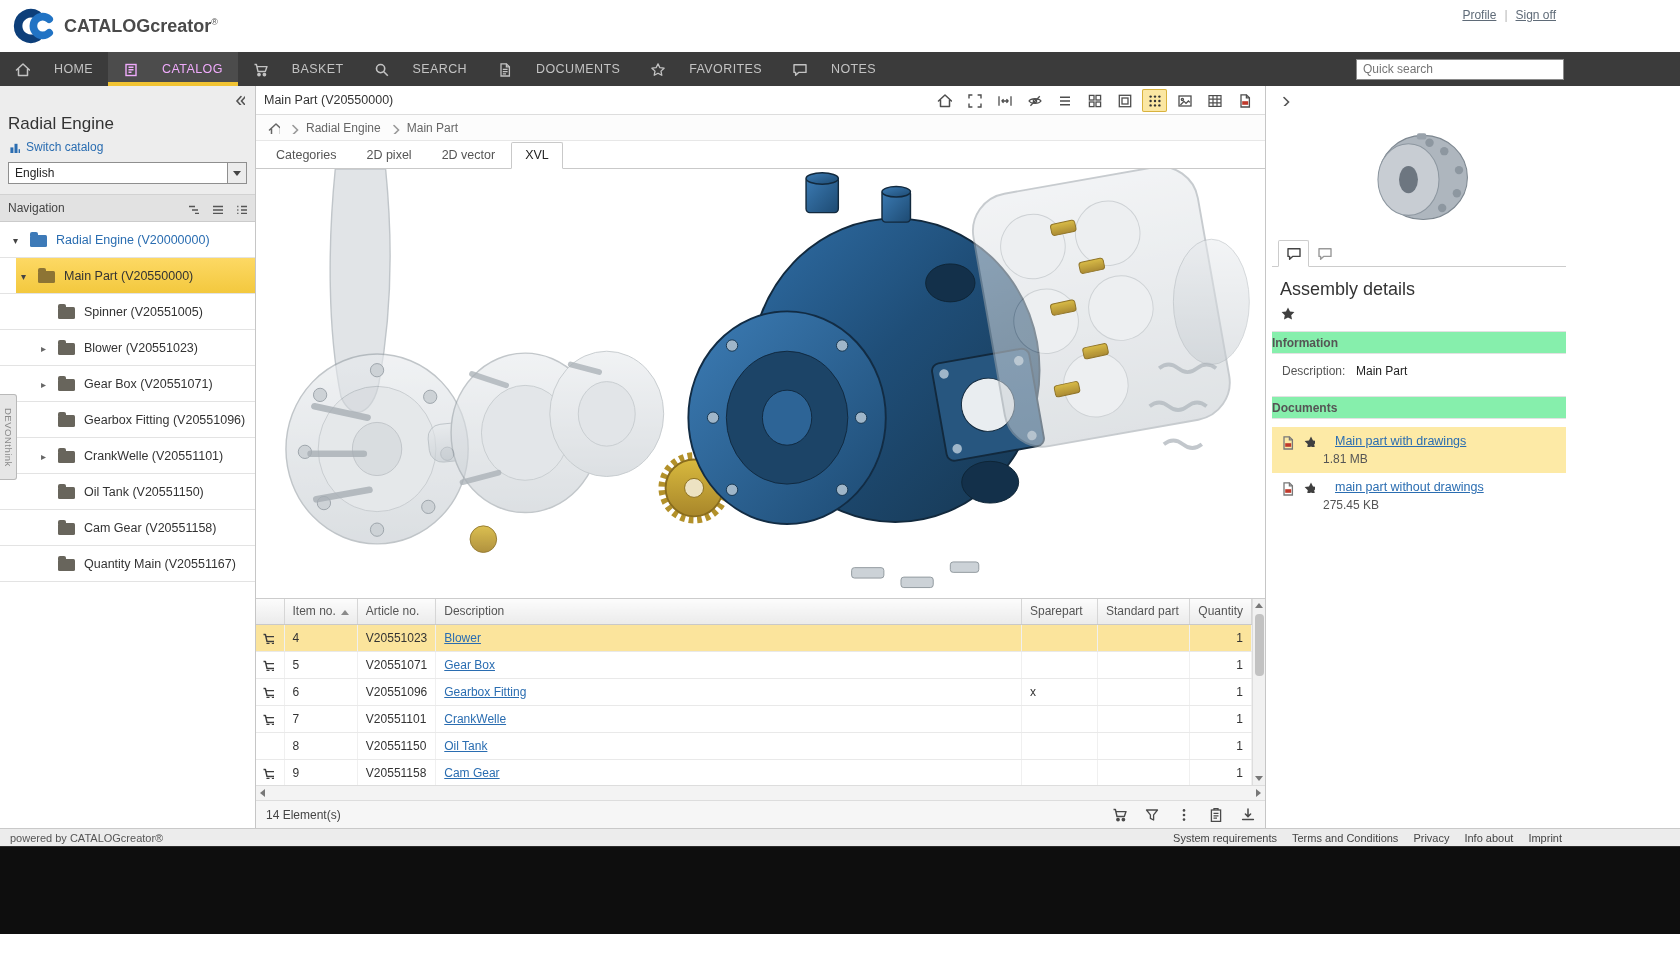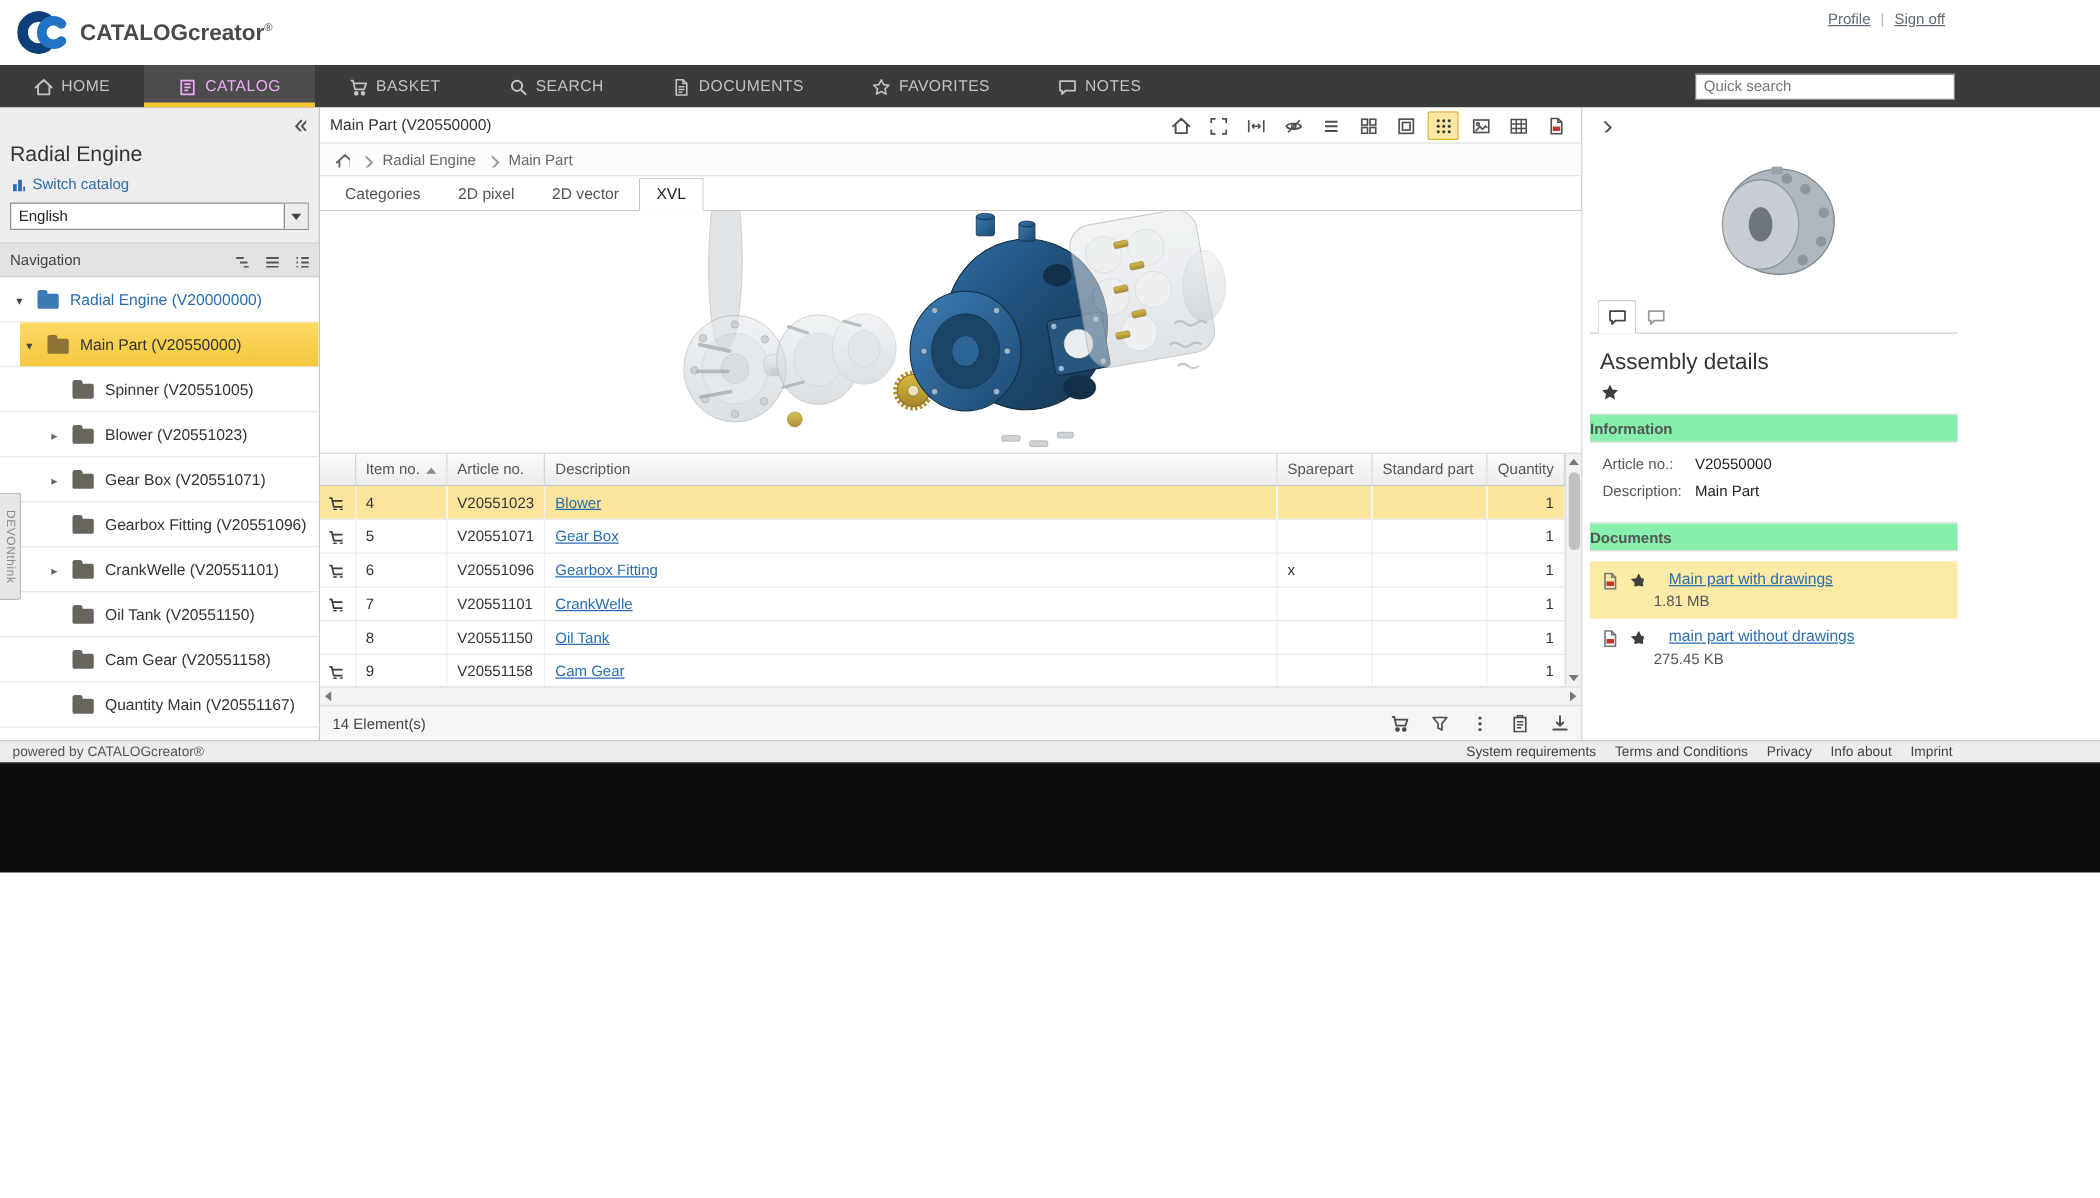--- a/index.html
+++ b/index.html
@@ -1,35 +1,35 @@
 <!DOCTYPE html>
 <html style="--accent: #f1c332; --selStrong1: #fdd964; --selStrong2: #f3c83e; --selSoft: #fbe49c; --docHl: #fdeaa6; --link: #2a6db1; --navbarBg: #3b3b3b;"><head>
 <meta charset="utf-8">
 <style>
   * { margin:0; padding:0; box-sizing:border-box; }
   html,body { width:1680px; height:958px; }
   body { font-family:"Liberation Sans", sans-serif; font-size:12px; color:#333; background:#fff; overflow:hidden; }
-  .app { display:flex; flex-direction:column; width:1680px; height:698px; }
+  .app { display:flex; flex-direction:column; width:1680px; height:934px; }
 
   
   .ic { width:15px; height:15px; display:block; }
   .ic.sm { width:12px; height:12px; }
 
   
   .topbar { height:52px; display:flex; align-items:center; justify-content:space-between; padding:0 124px 0 10px; background:#fff; }
   .logo { display:flex; align-items:center; gap:8px; cursor:pointer; }
   .logo-text { font-size:18px; font-weight:bold; color:#4a4a4a; }
   .logo-text sup { font-size:9px; font-weight:normal; }
   .top-links { display:flex; align-items:flex-start; gap:8px; font-size:12px; color:#5f6b78; align-self:flex-start; padding-top:8px;text-decoration:underline; }
   .top-links a { color:#5f6b78; text-decoration:none; cursor:pointer; }
   .top-links .sep { color:#b5b5b5; }
 
   
   .navbar { height:34px; background:var(--navbarBg,#3b3b3b); display:flex; align-items:stretch; padding-right:116px; }
-  .nav-item { display:flex; align-items:center; gap:7px; padding:0 27px; color:#c3c3c3; font-size:12.5px; letter-spacing:.4px; cursor:pointer; }
+  .nav-item { display:flex; align-items:center; gap:24px; padding:0 15px; color:#c3c3c3; font-size:12.5px; letter-spacing:.4px; cursor:pointer; }
   .nav-item.active { background:#4c4c4c; color:#f0abfc; box-shadow: inset 0 -4px 0 var(--accent,#f1c332); }
   .nav-spacer { flex:1; }
   .quick-search { align-self:center; width:208px; height:21px; border:1px solid #8a8a8a; background:#fff; padding:0 6px; font-size:12px; font-family:"Liberation Sans",sans-serif; color:#4d7c0f; }
 
   
   .content { flex:1; display:flex; min-height:0; }
 
   
   .sidebar { width:256px; background:#ededed; border-right:1px solid #c6c6c6; display:flex; flex-direction:column; position:relative; }
   .sb-top { height:26px; display:flex; justify-content:flex-end; align-items:center; padding-right:10px; color:#555; }
@@ -794,24 +794,20 @@
               </svg>
             </span>
         </div>
         <h2 class="rp-heading">Assembly details</h2>
         <svg class="ic rp-star">
             <use href="#i-starfill"></use>
           </svg>
         <div class="rp-sec">Information</div>
         <div class="info-rows">
           <div class="info-row">
-            <span class="info-label">Article no.:</span>
-            <span class="info-value">V20550000</span>
-          </div>
-          <div class="info-row">
             <span class="info-label">Description:</span>
             <span class="info-value">Main Part</span>
           </div>
         </div>
         <div class="rp-sec">Documents</div>
         <div class="doc-list">
           <div class="doc-row hl-doc">
             <svg class="ic doc-pdf">
                 <use href="#i-pdf"></use>
               </svg>

